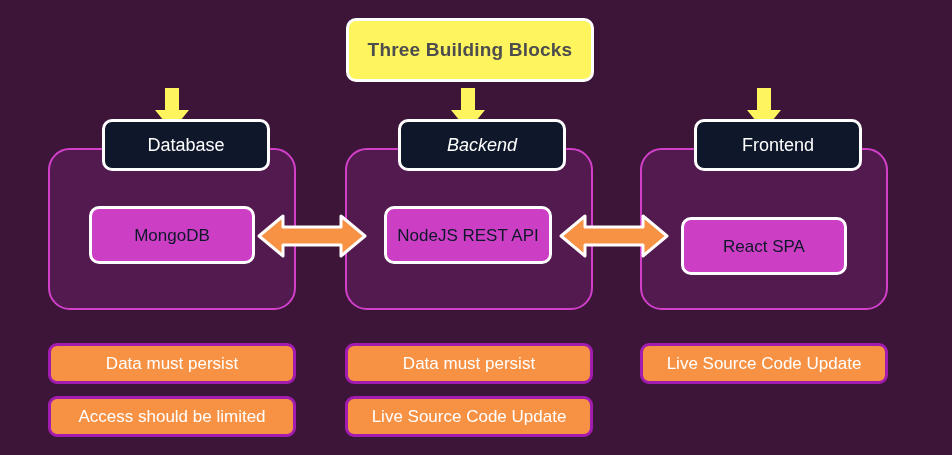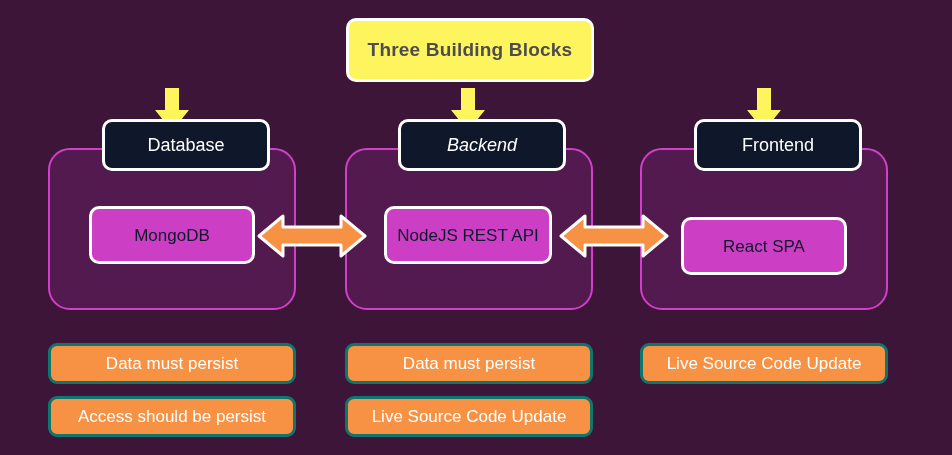--- a/index.html
+++ b/index.html
@@ -120,21 +120,21 @@
   .dbl-arrow-1 { left: 257px; }
   .dbl-arrow-2 { left: 559px; }
   .dbl-arrow svg { display: block; }
 
   
   .req-box {
     position: absolute;
     width: 248px;
     height: 41px;
     background: #f79245;
-    border: 3px solid #0f766e;
+    border: 3px solid #a21caf;
     border-radius: 9px;
     box-sizing: border-box;
     display: flex;
     align-items: center;
     justify-content: center;
     color: #ffffff;
     font-size: 17px;
   }
   .col-left-x   { left: 48px; }
   .col-middle-x { left: 345px; }
@@ -182,20 +182,20 @@
       <polygon points="2,24 26,4 26,15 84,15 84,4 108,24 84,44 84,33 26,33 26,44" fill="#f79245" stroke="#ffffff" stroke-width="3" stroke-linejoin="round"></polygon>
     </svg>
   </div>
   <div class="dbl-arrow dbl-arrow-2">
     <svg width="110" height="48" viewBox="0 0 110 48">
       <polygon points="2,24 26,4 26,15 84,15 84,4 108,24 84,44 84,33 26,33 26,44" fill="#f79245" stroke="#ffffff" stroke-width="3" stroke-linejoin="round"></polygon>
     </svg>
   </div>
 
   <div class="req-box col-left-x row-1-y">Data must persist</div>
-  <div class="req-box col-left-x row-2-y">Access should be persist</div>
+  <div class="req-box col-left-x row-2-y">Access should be limited</div>
 
   <div class="req-box col-middle-x row-1-y">Data must persist</div>
   <div class="req-box col-middle-x row-2-y">Live Source Code Update</div>
 
   <div class="req-box col-right-x row-1-y">Live Source Code Update</div>
 
 </div>
 
 </body></html>

